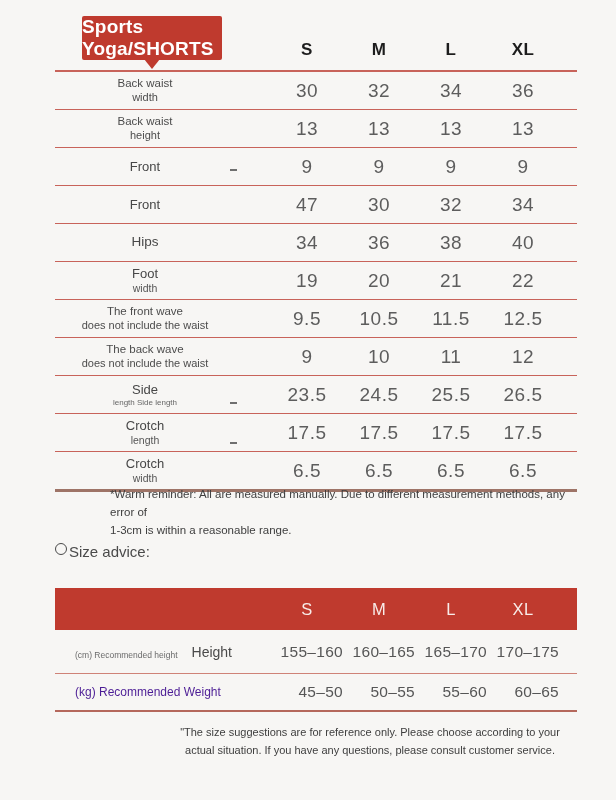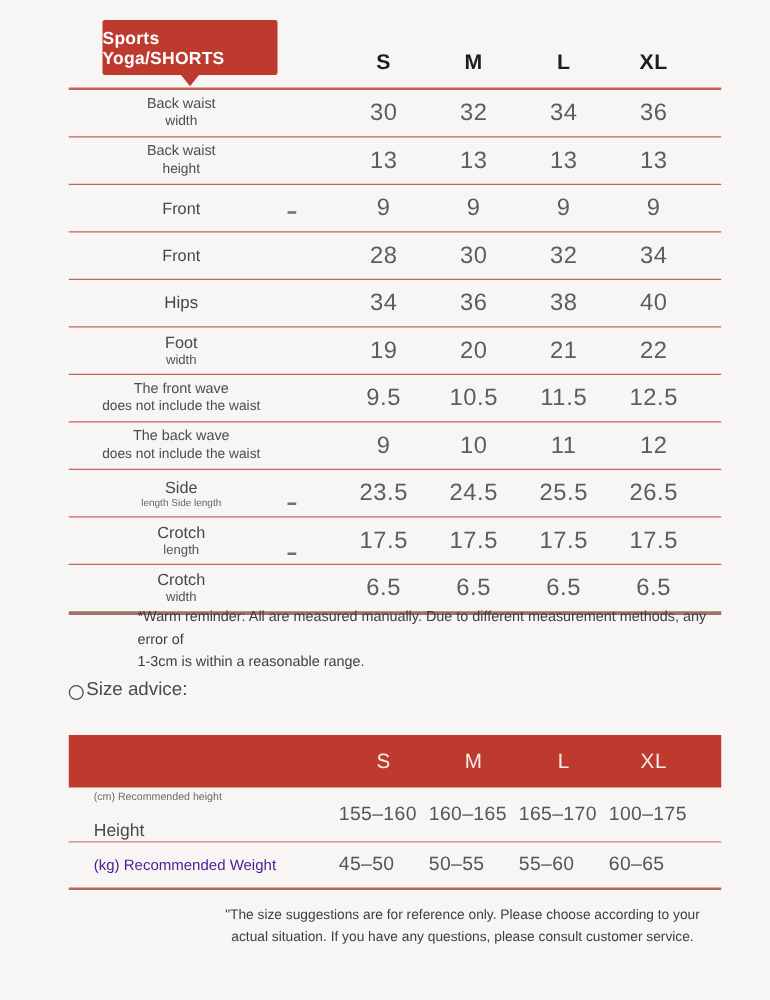--- a/index.html
+++ b/index.html
@@ -1,21 +1,21 @@
 <!DOCTYPE html>
 <html><head>
 <meta charset="utf-8">
 <style>
   html,body{margin:0;padding:0;}
   body{width:616px;height:800px;background:#f7f6f4;font-family:"Liberation Sans",sans-serif;position:relative;overflow:hidden;}
   .page{position:absolute;inset:0;}
 
   
   .badge{position:absolute;left:82px;top:16px;width:140px;height:44px;background:#bf3a2e;border-radius:2px;
-         display:flex;align-items:center;justify-content:center;color:#fff;font-weight:bold;font-size:14px;letter-spacing:0.2px;}
+         display:flex;align-items:center;justify-content:center;color:#fff;font-weight:bold;font-size:19px;letter-spacing:0.2px;}
   .badge-arrow{position:absolute;left:50%;transform:translateX(-50%);bottom:-9px;width:0;height:0;
          border-left:8px solid transparent;border-right:8px solid transparent;border-top:10px solid #bf3a2e;}
 
   
   .t1{position:absolute;left:55px;top:30px;width:522px;}
   .grid5{display:grid;grid-template-columns:216px repeat(4,72px);align-items:center;}
   .t1-head{height:40px;border-bottom:2px solid #c8635a;}
   .ch{text-align:center;font-weight:bold;font-size:17px;color:#1d1d1d;letter-spacing:0.5px;}
   .t1-body{border-bottom:3px solid #9e7467;}
   .trow{height:37px;border-bottom:1px solid #c8635a;}
@@ -28,31 +28,31 @@
   .r-big .ls{font-size:10.5px;color:#555;}
   .r-single .lm{font-size:13.5px;color:#474747;}
   .r-tiny .lm{font-size:13px;color:#474747;}
   .r-tiny .ls{font-size:8px;color:#666;}
   .mark{position:absolute;right:34px;bottom:3px;width:7px;border-bottom:2px solid #6f6f6f;}
 
   
   .note1{position:absolute;left:110px;top:486px;width:470px;font-size:11.5px;color:#3e3e3e;line-height:1.55;}
 
   
-  .advice{position:absolute;left:55px;top:543px;font-size:15px;color:#4a4a4a;display:flex;align-items:flex-end;gap:2px;}
+  .advice{position:absolute;left:55px;top:543px;font-size:15px;color:#4a4a4a;display:flex;align-items:flex-start;gap:2px;}
   .circle-icon{width:10px;height:10px;border:1.5px solid #4a4a4a;border-radius:50%;display:inline-block;}
 
   
   .t2{position:absolute;left:55px;top:588px;width:522px;}
   .t2-head{height:42px;background:#bf3a2e;}
   .ch2{text-align:center;color:#f8ece9;font-size:16.5px;letter-spacing:0.5px;}
   .hrow{height:43px;border-bottom:1px solid #cf8277;}
   .wrow{height:36px;border-bottom:2px solid #b5685c;}
-  .val2{text-align:left;font-size:15.5px;color:#565656;font-weight:300;letter-spacing:0.3px;}
-  .lbl2{padding-left:20px;display:flex;align-items:flex-start;gap:14px;flex-direction:column;}
+  .val2{text-align:right;font-size:15.5px;color:#565656;font-weight:300;letter-spacing:0.3px;}
+  .lbl2{padding-left:20px;display:flex;align-items:flex-end;gap:14px;}
   .sm{font-size:8.5px;color:#6b6b6b;}
   .mn{font-size:14px;color:#4a4a4a;}
   .sm2{font-size:12px;color:#4c1d95;}
 
   
   .note2{position:absolute;left:170px;top:724px;width:400px;text-align:center;font-size:11px;color:#3e3e3e;line-height:1.6;}
 </style>
 </head>
 <body>
 
@@ -103,21 +103,21 @@
         <div class="val">9</div>
         <div class="val">9</div>
         <div class="val">9</div>
         <div class="val">9</div>
       </div>
 
       <div class="grid5 trow">
         <div class="lbl r-big">
           <div class="lm">Front</div>
         </div>
-        <div class="val">28</div>
+        <div class="val">47</div>
         <div class="val">30</div>
         <div class="val">32</div>
         <div class="val">34</div>
       </div>
 
       <div class="grid5 trow">
         <div class="lbl r-single">
           <div class="lm">Hips</div>
         </div>
         <div class="val">34</div>
@@ -217,21 +217,21 @@
     </div>
 
     <div class="grid5 hrow">
       <div class="lbl2">
         <span class="sm">(cm) Recommended height</span>
         <span class="mn">Height</span>
       </div>
       <div class="val2">155–160</div>
       <div class="val2">160–165</div>
       <div class="val2">165–170</div>
-      <div class="val2">100–175</div>
+      <div class="val2">170–175</div>
     </div>
 
     <div class="grid5 wrow">
       <div class="lbl2">
         <span class="sm2">(kg) Recommended Weight</span>
       </div>
       <div class="val2">45–50</div>
       <div class="val2">50–55</div>
       <div class="val2">55–60</div>
       <div class="val2">60–65</div>

